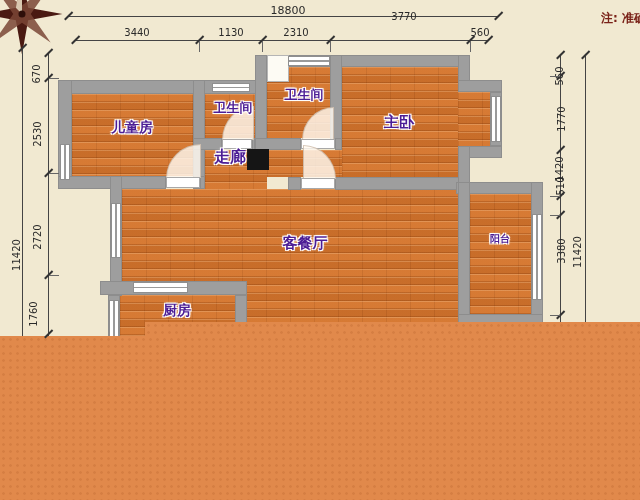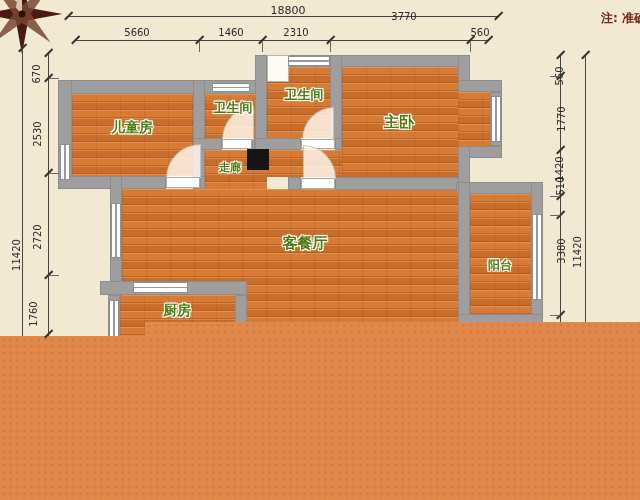--- a/index.html
+++ b/index.html
@@ -30,21 +30,21 @@
   .fan.tr{border-radius:0 100% 0 0;}
   
   .dline{position:absolute; background:#444;}
   .tick{position:absolute; width:11px; height:1.5px; background:#333; transform:rotate(-45deg); transform-origin:center;}
   .ext{position:absolute; background:#666;}
   .dim{position:absolute; color:#2a2a2a; font-size:10px; white-space:nowrap;}
   .dim.rot{transform:translate(-50%,-50%) rotate(-90deg);}
   .dim.ctr{transform:translate(-50%,-50%);}
   
   .room-label{position:absolute; transform:translate(-50%,-50%);
-    color:#4d7c0f; font-weight:bold; white-space:nowrap;
+    color:#4c1d95; font-weight:bold; white-space:nowrap;
     text-shadow:1px 1px 0 #fff,-1px -1px 0 #fff,1px -1px 0 #fff,-1px 1px 0 #fff,0 0 3px #fff;}
   
   .note{position:absolute; left:601px; top:10px; width:39px; height:18px; overflow:hidden;
     color:#7a2218; font-weight:bold; font-size:12px; white-space:nowrap;}
   
   .column{position:absolute; background:#151515;}
   
   .overlay{position:absolute; background-color:#e1894b;
     background-image:radial-gradient(rgba(150,70,20,0.16) 1px, transparent 1.6px);
     background-size:7px 7px;}
@@ -138,36 +138,36 @@
   <div class="leaf" style="left:301px; top:139px; width:34px; height:10px;"></div>
 
   <div class="fan tr" style="left:303px; top:145px; width:31px; height:32px;"></div>
   <div class="leaf" style="left:301px; top:178px; width:34px; height:11px;"></div>
 
   <div class="column" style="left:247px; top:149px; width:22px; height:21px;"></div>
 
   <div class="room-label" style="left:132px; top:128px; font-size:14px;">儿童房</div>
   <div class="room-label" style="left:233px; top:108px; font-size:13px;">卫生间</div>
   <div class="room-label" style="left:304px; top:95px;  font-size:13px;">卫生间</div>
-  <div class="room-label" style="left:230px; top:167px; font-size:11px;">走廊</div>
+  <div class="room-label" style="left:230px; top:157px; font-size:16px;">走廊</div>
   <div class="room-label" style="left:399px; top:122px; font-size:15px;">主卧</div>
   <div class="room-label" style="left:305px; top:243px; font-size:15px;">客餐厅</div>
   <div class="room-label" style="left:177px; top:311px; font-size:14px;">厨房</div>
-  <div class="room-label" style="left:500px; top:265px; font-size:12px;">阳台</div>
+  <div class="room-label" style="left:500px; top:239px; font-size:10px;">阳台</div>
 
   <div class="dline" style="left:68px;  top:16px; width:430px; height:1px;"></div>
   <div class="dline" style="left:75px;  top:40px; width:413px; height:1px;"></div>
   <div class="dline" style="left:22px;  top:48px; width:1px;  height:288px;"></div>
   <div class="dline" style="left:48px;  top:53px; width:1px;  height:283px;"></div>
   <div class="dline" style="left:560px; top:55px; width:1px;  height:275px;"></div>
   <div class="dline" style="left:585px; top:55px; width:1px;  height:275px;"></div>
 
   <div class="dim ctr" style="left:288px; top:10px; font-size:11px;">18800</div>
-  <div class="dim ctr" style="left:137px; top:32px;">5660</div>
-  <div class="dim ctr" style="left:231px; top:32px;">1460</div>
+  <div class="dim ctr" style="left:137px; top:32px;">3440</div>
+  <div class="dim ctr" style="left:231px; top:32px;">1130</div>
   <div class="dim ctr" style="left:296px; top:32px;">2310</div>
   <div class="dim ctr" style="left:404px; top:16px;">3770</div>
   <div class="dim ctr" style="left:480px; top:32px;">560</div>
 
   <div class="dim rot" style="left:36px; top:74px;">670</div>
   <div class="dim rot" style="left:37px; top:134px;">2530</div>
   <div class="dim rot" style="left:37px; top:237px;">2720</div>
   <div class="dim rot" style="left:33px; top:314px;">1760</div>
   <div class="dim rot" style="left:16px; top:255px;">11420</div>
 

